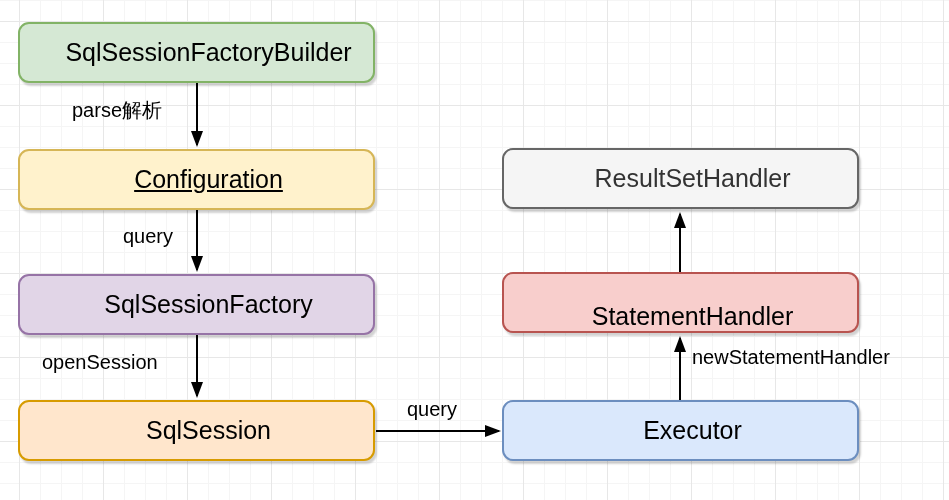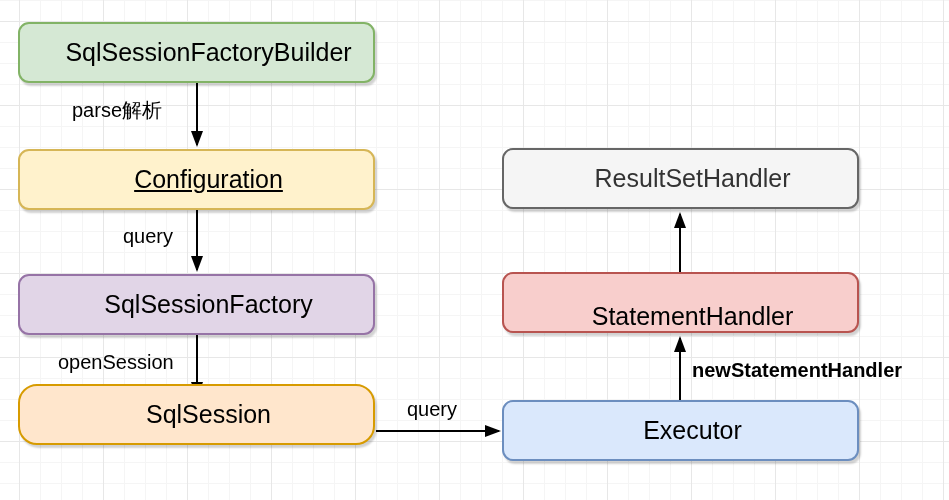--- a/index.html
+++ b/index.html
@@ -32,37 +32,37 @@
     justify-content: center;
     font-size: 25px;
     color: #000000;
     box-shadow: 2px 3px 2px rgba(0,0,0,0.18);
     white-space: nowrap;
     padding-left: 24px;
   }
   .node-green  { background: #d5e8d4; border-color: #82b366; left: 18px;  top: 22px;  }
   .node-yellow { background: #fff2cc; border-color: #d6b656; left: 18px;  top: 149px; text-decoration: underline; }
   .node-purple { background: #e1d5e7; border-color: #9673a6; left: 18px;  top: 274px; text-align: right; }
-  .node-orange { background: #ffe6cc; border-color: #d79b00; left: 18px;  top: 384px; border-radius: 19px; }
+  .node-orange { background: #ffe6cc; border-color: #d79b00; left: 18px;  top: 400px; }
   .node-gray   { background: #f5f5f5; border-color: #666666; left: 502px; top: 148px; color: #333333; text-align: right; }
   .node-red    { background: #f8cecc; border-color: #b85450; left: 502px; top: 272px; align-items: flex-end; }
   .node-blue   { background: #dae8fc; border-color: #6c8ebf; left: 502px; top: 400px; }
 
   .edge-label {
     position: absolute;
     font-size: 20px;
     line-height: 29px;
     color: #000000;
     white-space: nowrap;
   }
   .lbl-parse       { left: 72px;  top: 96px;  }
   .lbl-build       { left: 123px; top: 222px; }
-  .lbl-opensession { left: 42px;  top: 348px; margin-left: 16px; }
+  .lbl-opensession { left: 42px;  top: 348px; }
   .lbl-query       { left: 407px; top: 395px; }
-  .lbl-newsh       { left: 692px; top: 356px; font-weight: bold; }
+  .lbl-newsh       { left: 692px; top: 343px; }
   .lbl-handlers    { left: 696px; top: 228px; }
 
   .arrows-overlay {
     position: absolute;
     left: 0; top: 0;
     width: 949px; height: 500px;
     pointer-events: none;
   }
 </style>
 </head>

